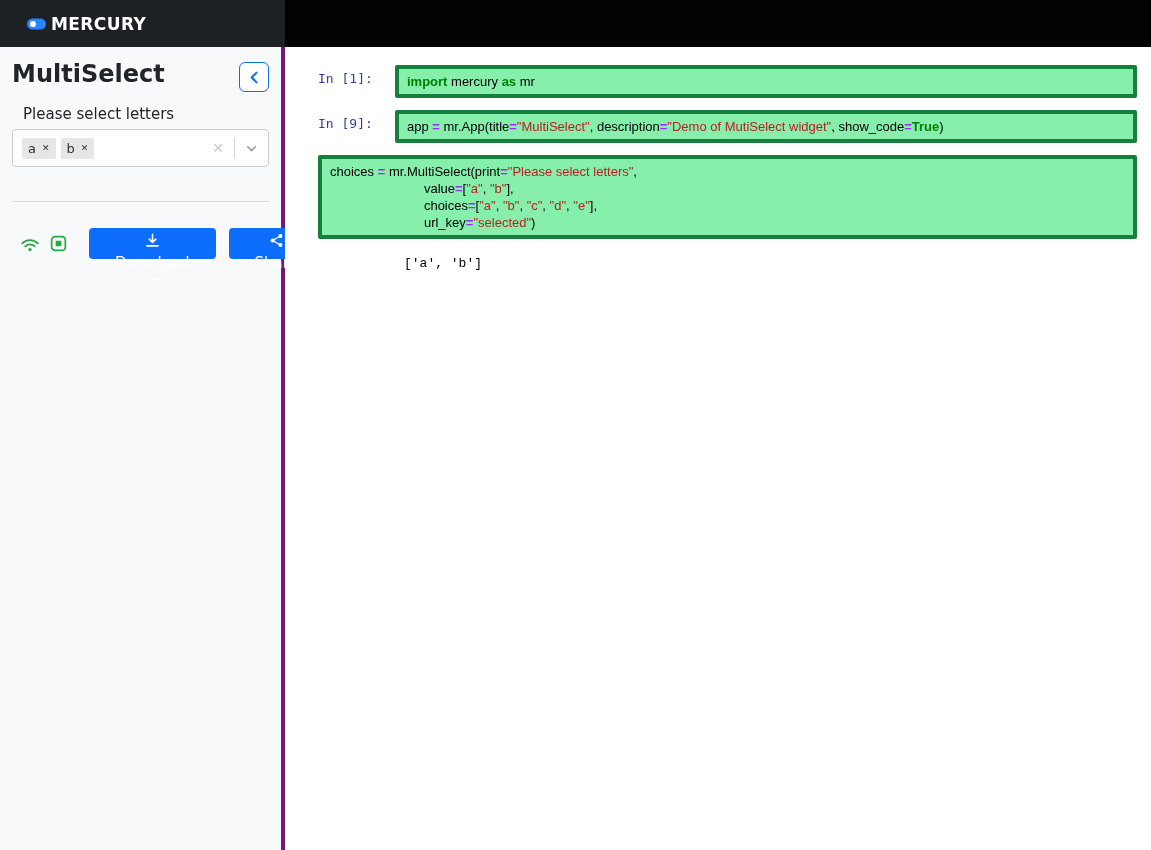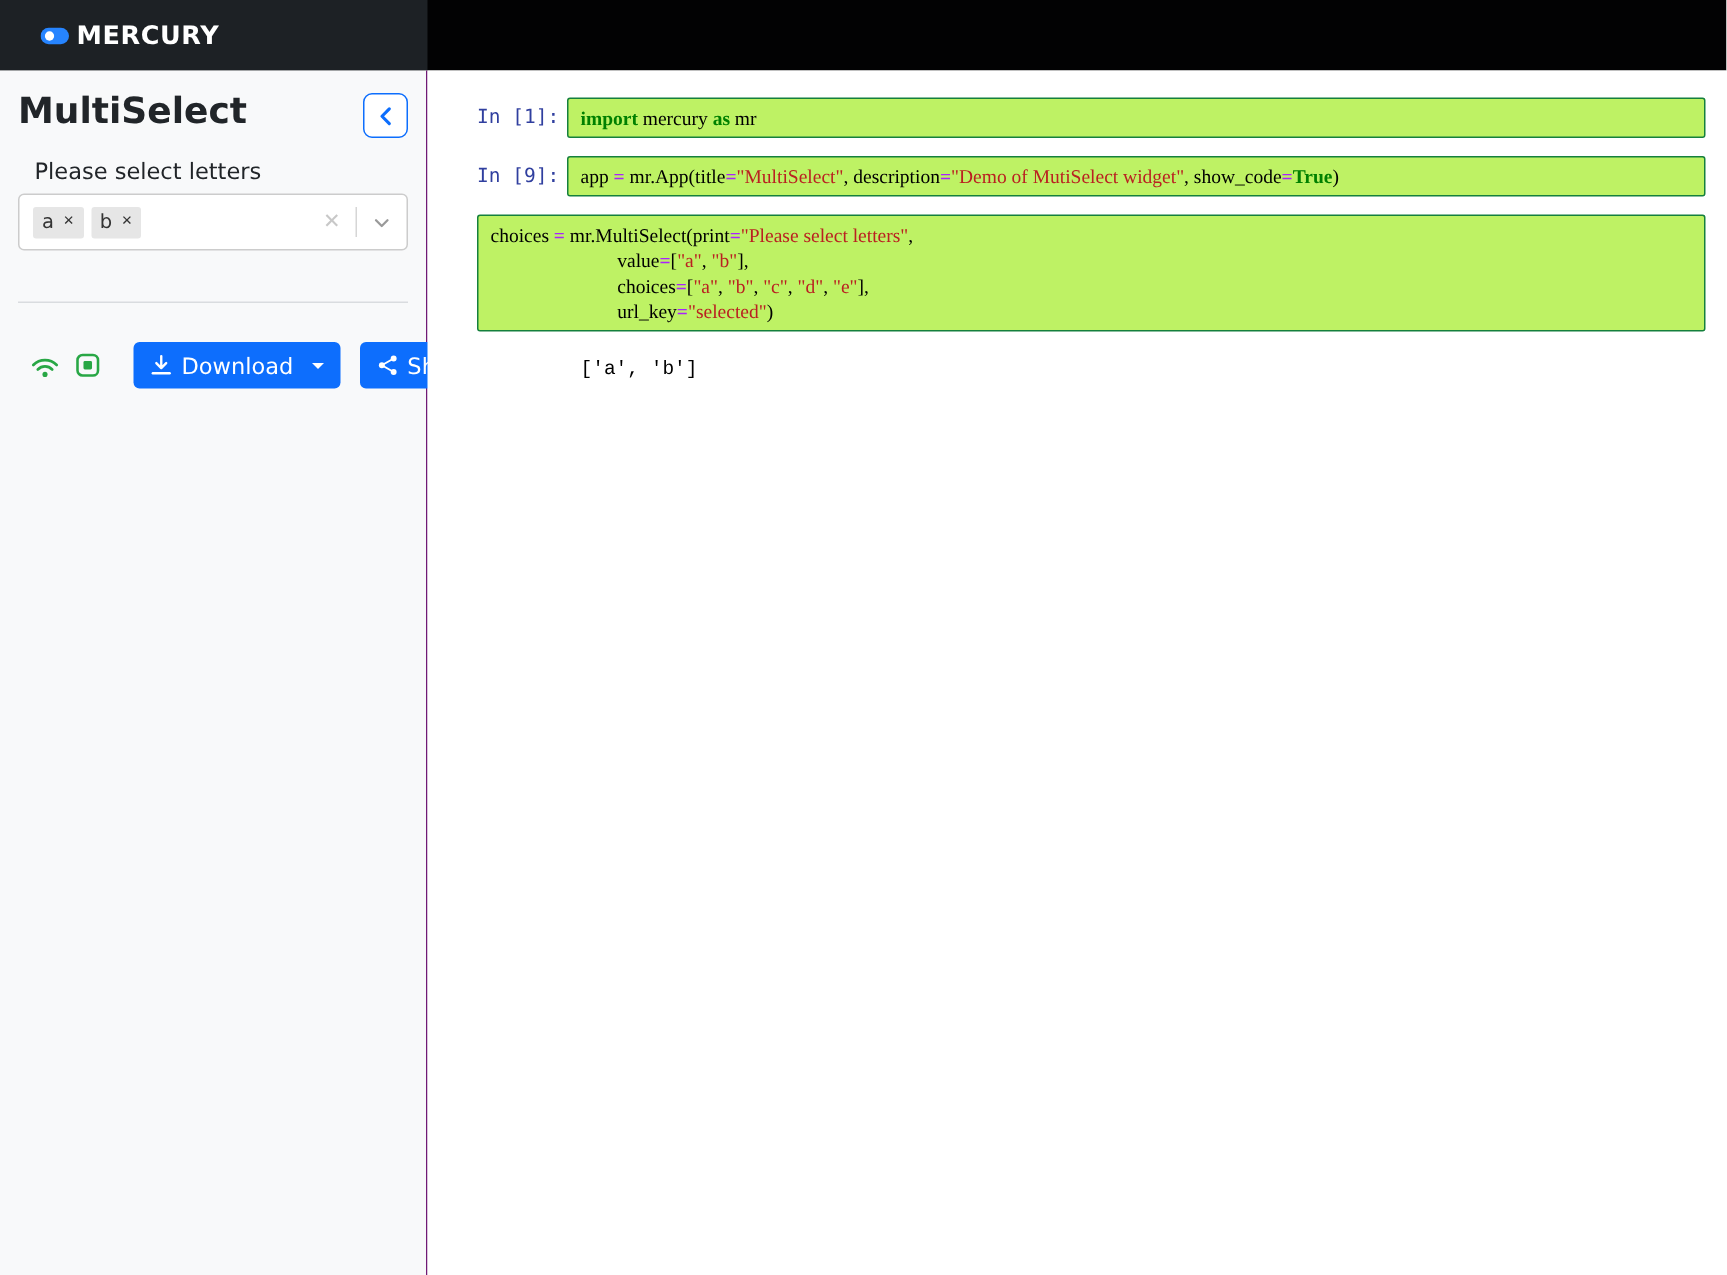--- a/index.html
+++ b/index.html
@@ -11,21 +11,21 @@
   .navbar{position:absolute;left:0;top:0;width:1151px;height:47px;background:#020203;}
   .navbar-brand-area{
     position:absolute;left:0;top:0;width:285px;height:47px;background:#1d2125;
     display:flex;align-items:center;padding-left:27px;box-sizing:border-box;
   }
   .brand{display:flex;align-items:center;gap:5px;}
   .brand-text{color:#ffffff;font-size:17px;font-weight:700;letter-spacing:0.4px;}
   
   .sidebar{
     position:absolute;left:0;top:47px;width:285px;height:803px;background:#f8f9fa;
-    border-right:1px solid #701a75;box-sizing:border-box;padding:13px 12px 0 12px;
+    border-right:4px solid #701a75;box-sizing:border-box;padding:13px 12px 0 12px;
   }
   .sidebar-header{display:flex;justify-content:space-between;align-items:flex-start;}
   .sidebar-title{font-size:24px;font-weight:700;color:#212529;line-height:1.2;}
   .collapse-btn{
     width:30px;height:30px;border:1px solid #0d6efd;border-radius:6px;background:#fff;
     display:flex;align-items:center;justify-content:center;cursor:pointer;padding:0;margin-top:2px;
   }
   .widget-label{margin-top:13px;font-size:15px;color:#212529;margin-left:11px;}
   .select-control{
     margin-top:6px;height:38px;background:#fff;border:1px solid #cccccc;border-radius:4px;
@@ -36,38 +36,38 @@
   .chip-label{font-size:13px;color:#333;padding:3px 3px 3px 6px;}
   .chip-x{font-size:9px;font-weight:700;color:#333;padding:3px 6px 3px 3px;cursor:pointer;}
   .clear-x{color:#c8c8c8;font-size:14px;font-weight:700;padding:0 10px;cursor:pointer;line-height:1;}
   .indicator-sep{width:1px;height:20px;background:#d6d6d6;}
   .dd-chevron{padding:0 8px;display:flex;align-items:center;cursor:pointer;}
   .sidebar-divider{border:none;border-top:1px solid #d9dcdf;margin:34px 0 0 0;}
   .action-row{display:flex;align-items:center;margin-top:26px;padding-left:8px;}
   .status-icons{display:flex;align-items:center;gap:9px;}
   .btn{
     display:inline-flex;align-items:center;background:#0d6efd;color:#fff;border:none;border-radius:4px;
-    font-size:15px;font-family:inherit;padding:5px 11px;height:31px;cursor:pointer;gap:6px;box-sizing:border-box;
+    font-size:15px;font-family:inherit;padding:5px 26px;height:31px;cursor:pointer;gap:6px;box-sizing:border-box;flex-direction:column;
   }
   .btn-download{margin-left:21px;}
   .btn-share{margin-left:13px;}
   .caret{display:inline-block;width:0;height:0;border-left:4px solid transparent;border-right:4px solid transparent;border-top:4.5px solid #fff;margin-left:6px;}
   
   .main{
     position:absolute;left:285px;top:47px;width:866px;height:803px;background:#fff;
     box-sizing:border-box;padding:18px 14px 0 33px;overflow:hidden;
   }
   .cell-row{display:flex;margin-bottom:12px;}
   .prompt{
-    flex:none;width:57px;margin-right:3px;font-family:"DejaVu Sans Mono","Liberation Mono",monospace;
+    flex:none;width:57px;margin-right:20px;font-family:"DejaVu Sans Mono","Liberation Mono",monospace;
     font-size:13px;color:#303F9F;padding-top:6px;white-space:pre;
   }
   .code-box{
-    flex:1;margin:0;background:#bef264;border:1px solid #15803d;border-radius:2px;padding:4px 8px;
-    font-family:Liberation Serif, serif;font-size:13px;line-height:17px;color:#000;
+    flex:1;margin:0;background:#86efac;border:4px solid #15803d;border-radius:2px;padding:4px 8px;
+    font-family:Liberation Sans, sans-serif;font-size:13px;line-height:17px;color:#000;
     white-space:pre;overflow:hidden;
   }
   .output-box{
     flex:1;margin:0;background:transparent;border:none;padding:4px 9px;
     font-family:Liberation Mono, monospace;font-size:13px;line-height:17px;color:#000;white-space:pre;
   }
   .tk-kw{color:#008000;font-weight:700;}
   .tk-str{color:#BA2121;}
   .tk-op{color:#AA22FF;font-weight:700;}
   .tk-bi{color:#008000;}

